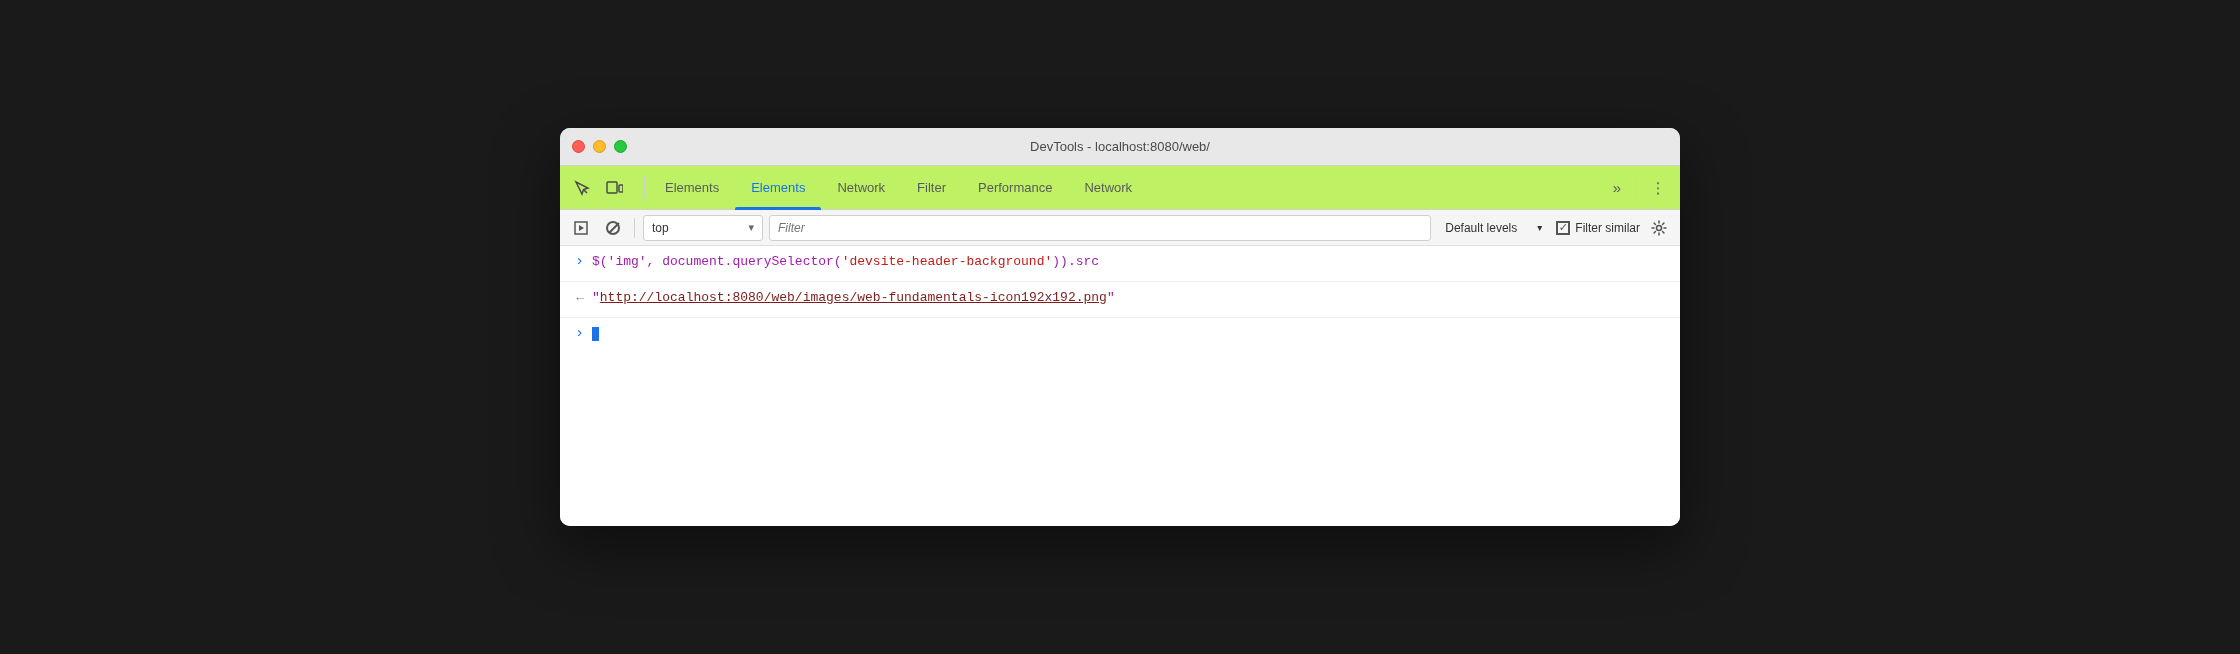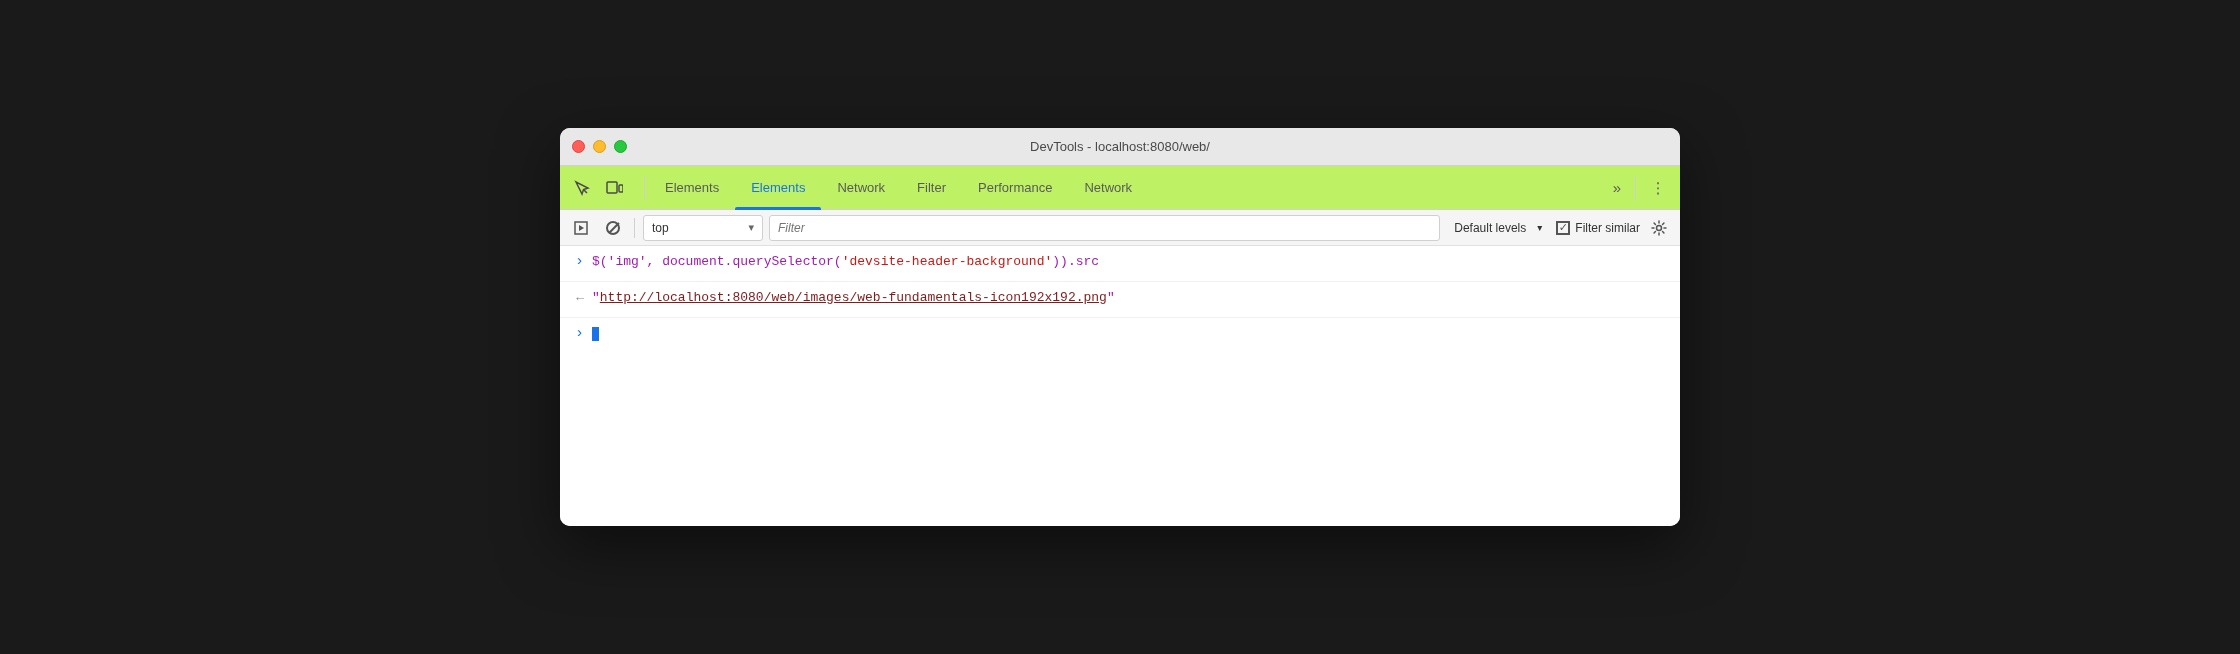--- a/index.html
+++ b/index.html
@@ -199,21 +199,21 @@
       font-size: 12px;
       color: #999;
       background: white;
       outline: none;
       font-style: italic;
     }
 
     .levels-btn {
       display: flex;
       align-items: center;
-      gap: 11px;
+      gap: 20px;
       padding: 2px 8px;
       font-size: 12px;
       color: #333;
       cursor: pointer;
       white-space: nowrap;
     }
 
     .levels-arrow {
       font-size: 10px;
     }

